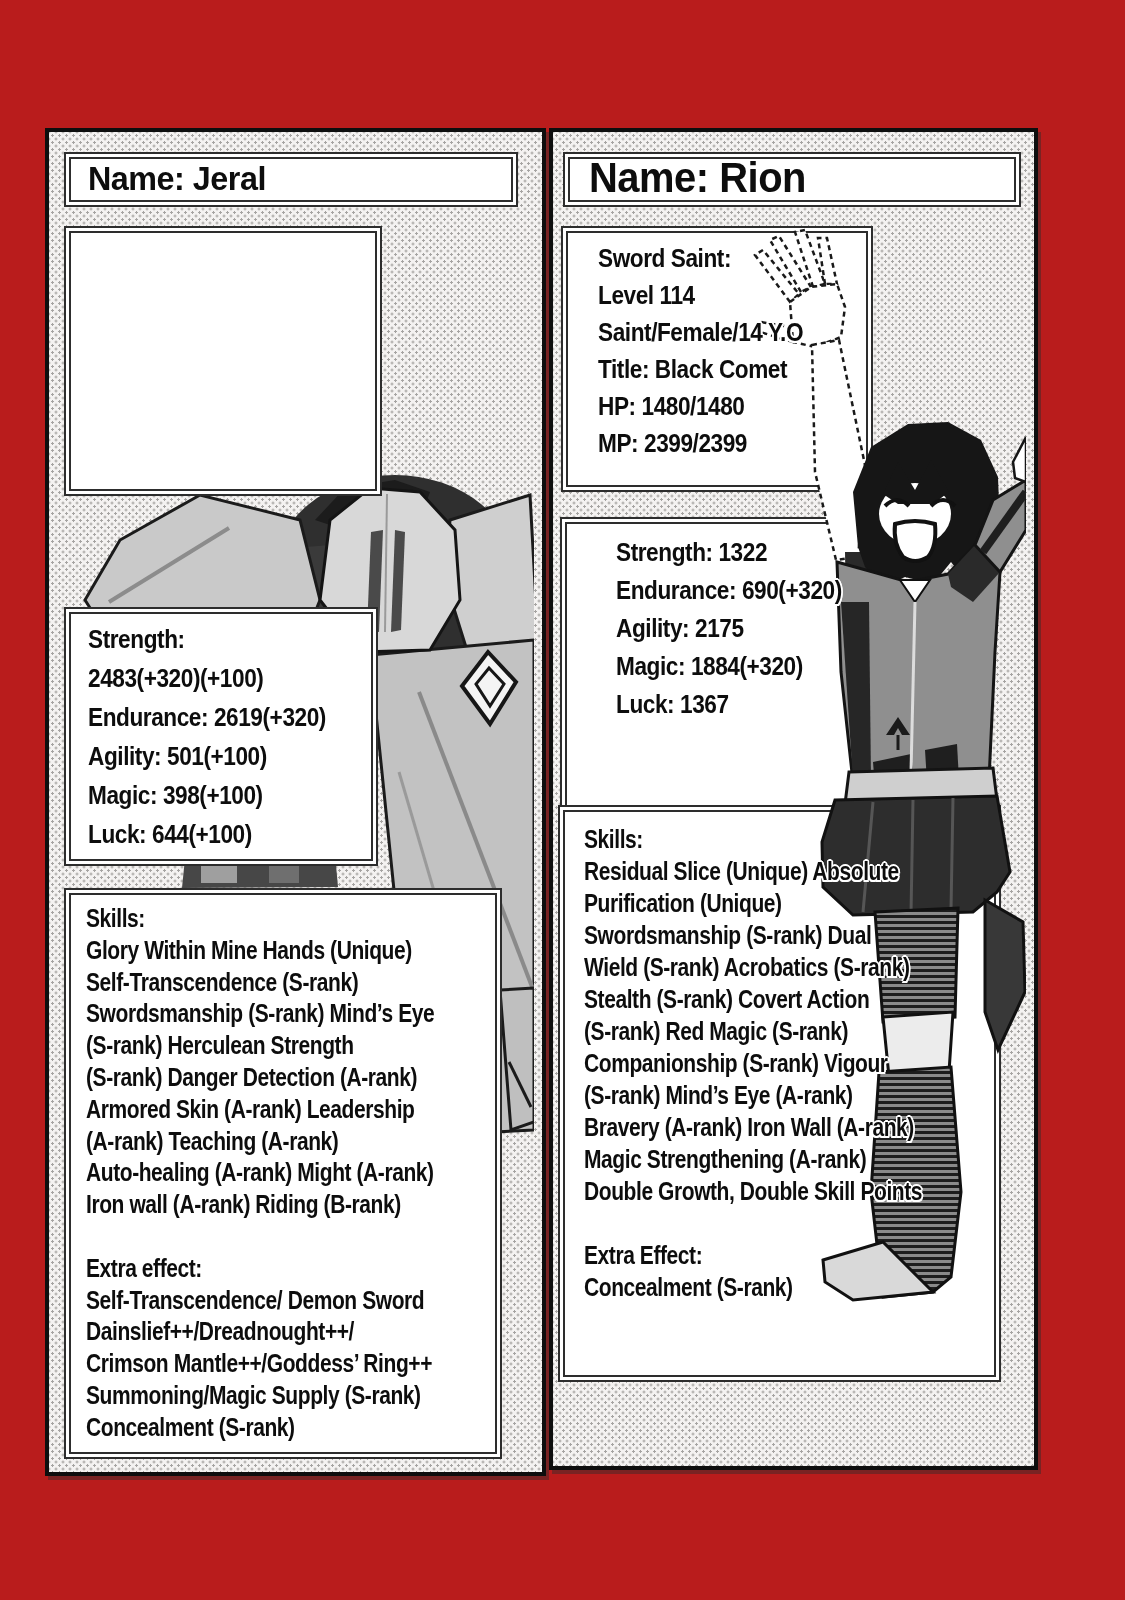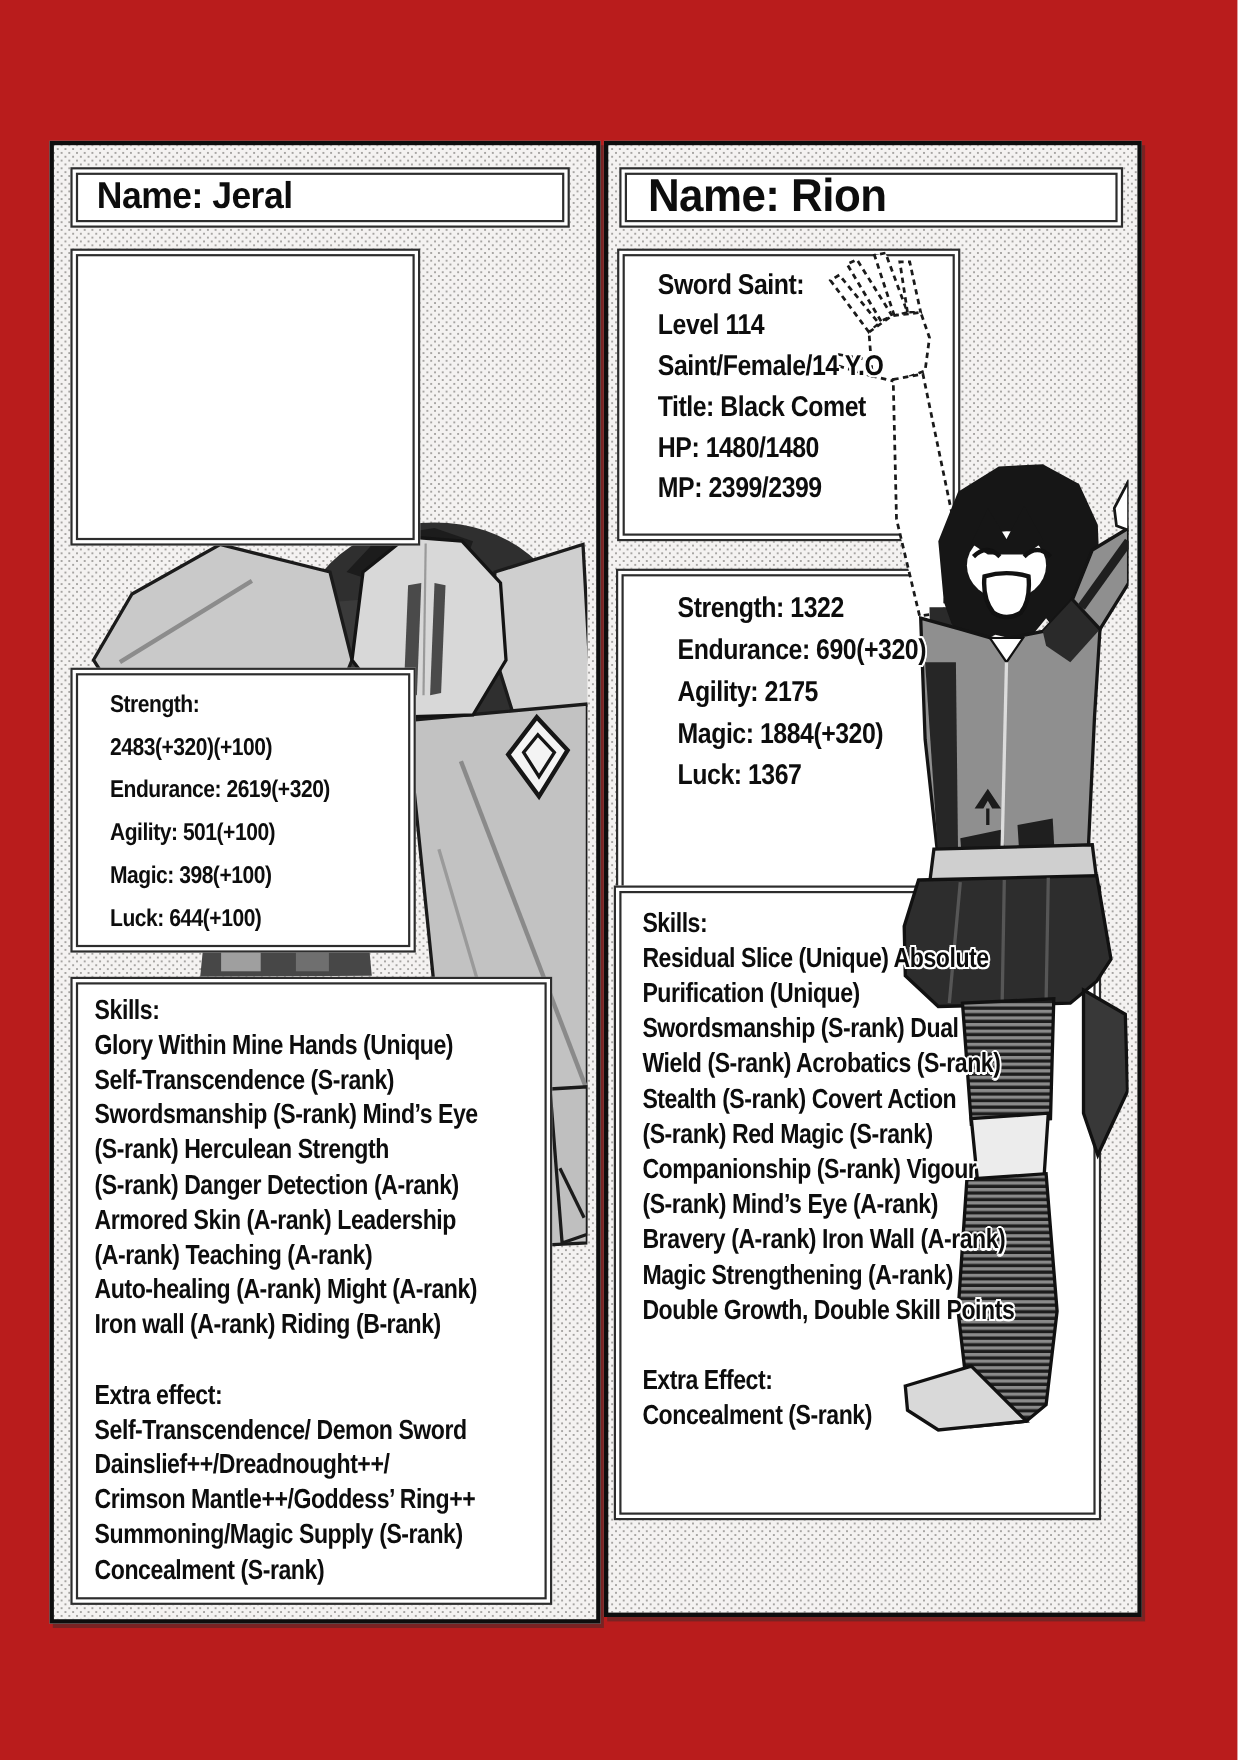--- a/index.html
+++ b/index.html
@@ -26,21 +26,21 @@
         text-shadow:2px 0 0 #fff,-2px 0 0 #fff,0 2px 0 #fff,0 -2px 0 #fff,
                     1.5px 1.5px 0 #fff,-1.5px 1.5px 0 #fff,1.5px -1.5px 0 #fff,-1.5px -1.5px 0 #fff;}
 
   
   .name-box-j{left:15px;top:20px;width:450px;height:51px;}
   .info-box-j{left:15px;top:94px;width:314px;height:266px;}
   .stats-box-j{left:15px;top:475px;width:310px;height:255px;}
   .skills-box-j{left:15px;top:756px;width:434px;height:567px;}
   .lines-name-j{left:15px;top:20px;width:450px;padding:3px 0 0 24px;--lh:46px;font-size:34px;--sx:.95;}
   .lines-info-j{left:15px;top:94px;padding:14px 0 0 24px;--lh:36px;font-size:26px;--sx:.87;}
-  .lines-stats-j{left:15px;top:475px;padding:13px 0 0 24px;--lh:39px;font-size:22px;margin-left:12px;--sx:.87;}
+  .lines-stats-j{left:15px;top:475px;padding:13px 0 0 24px;--lh:39px;font-size:26px;--sx:.87;}
   .lines-skills-j{left:15px;top:756px;padding:15px 0 0 22px;--lh:31.8px;font-size:25px;--sx:.84;}
 
   
   .name-box-r{left:10px;top:20px;width:454px;height:51px;}
   .info-box-r{left:8px;top:94px;width:308px;height:262px;}
   .stats-box-r{left:7px;top:385px;width:310px;height:328px;}
   .skills-box-r{left:5px;top:673px;width:439px;height:573px;}
   .lines-name-r{left:10px;top:20px;width:454px;padding:3px 0 0 26px;--lh:46px;font-size:42px;--sx:.95;}
   .lines-info-r{left:8px;top:94px;padding:14px 0 0 37px;--lh:37px;font-size:26px;--sx:.87;}
   .lines-stats-r{left:7px;top:385px;padding:16px 0 0 28px;--lh:38px;font-size:26px;margin-left:28px;--sx:.87;}

